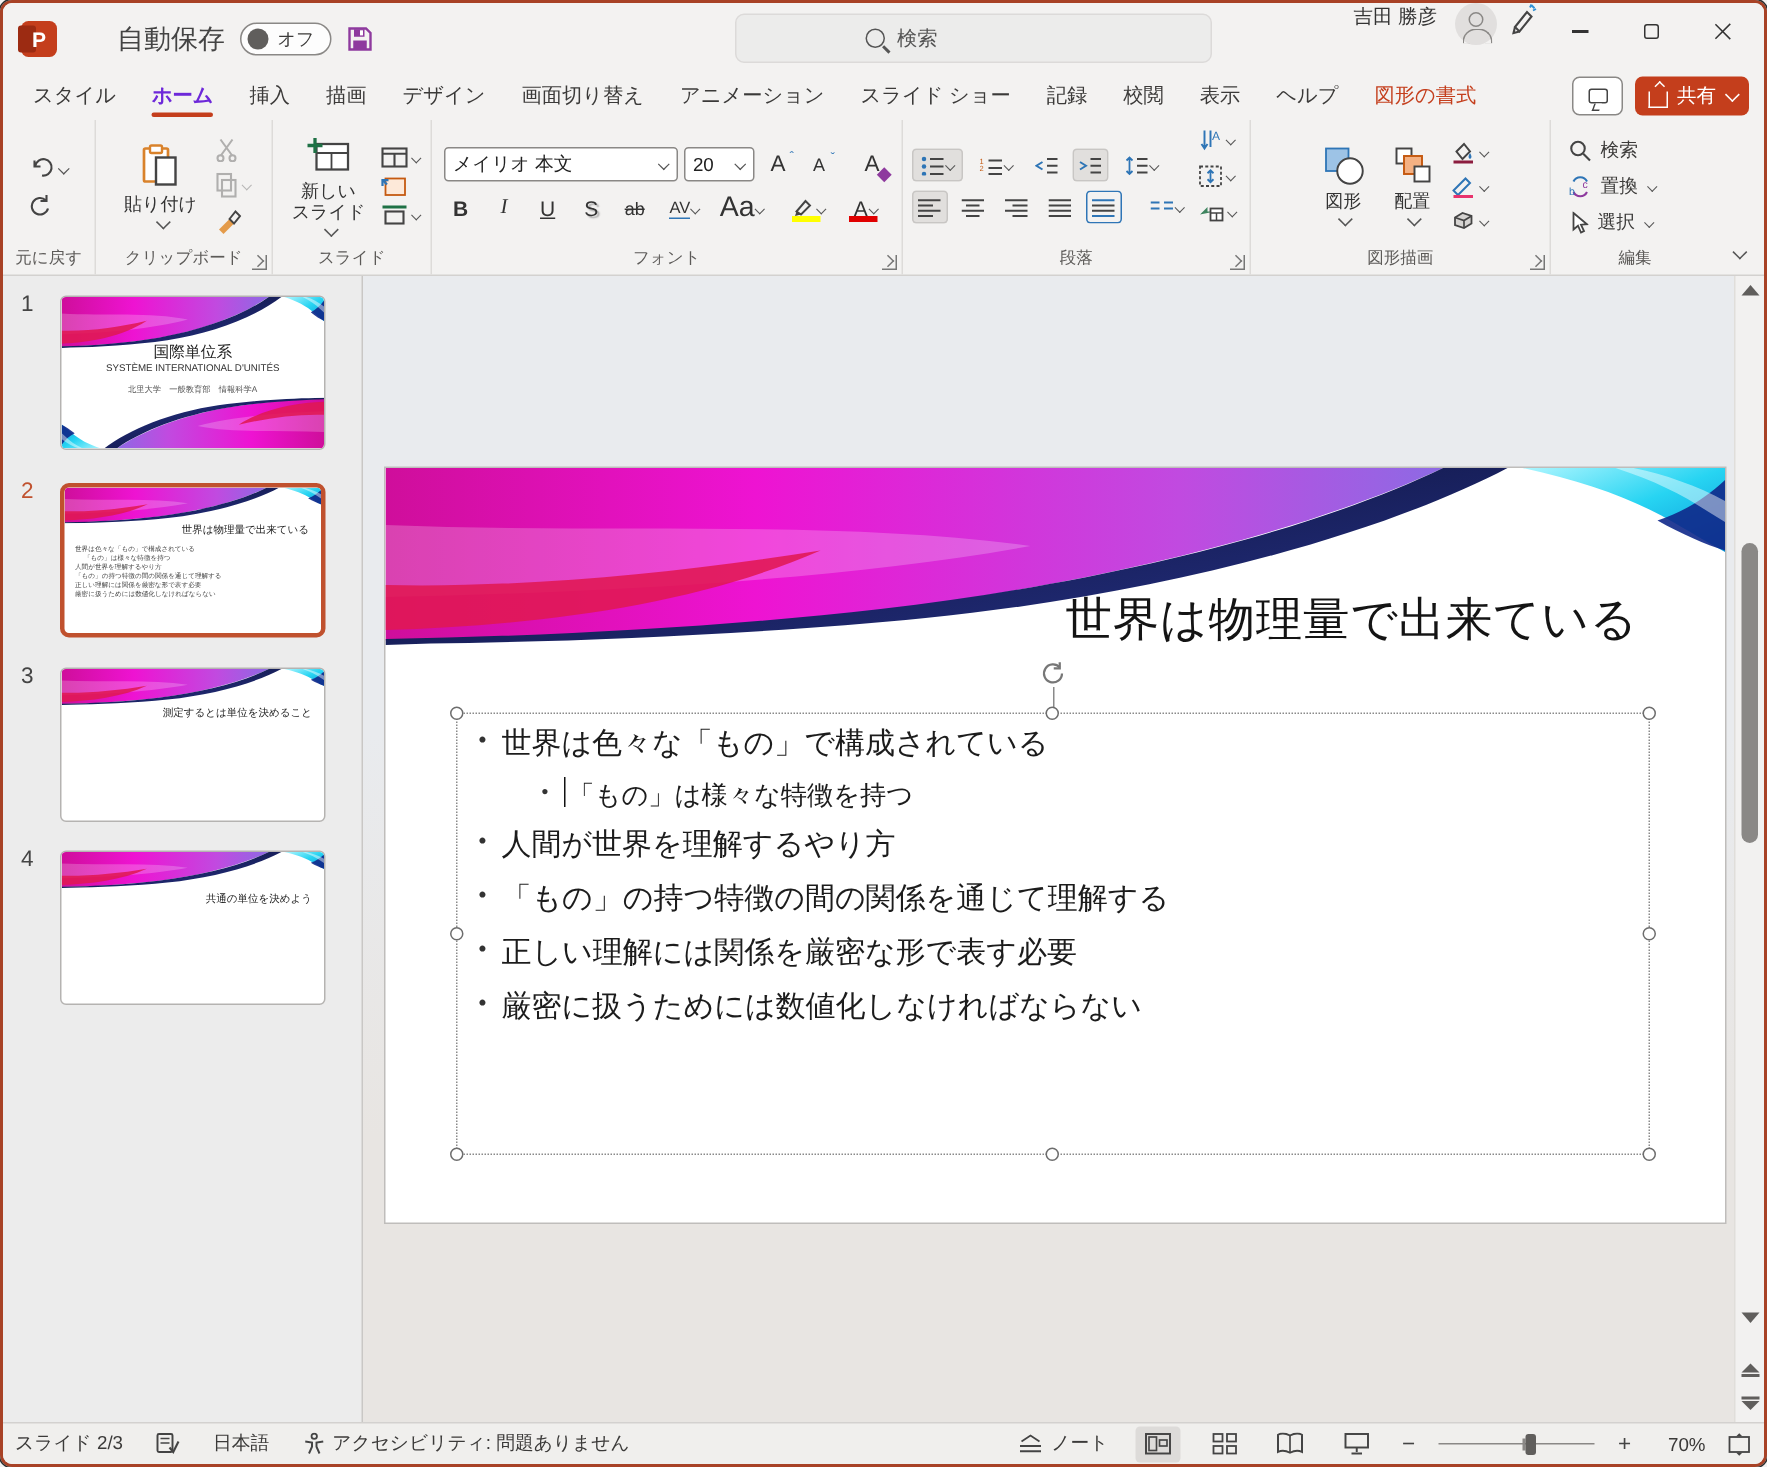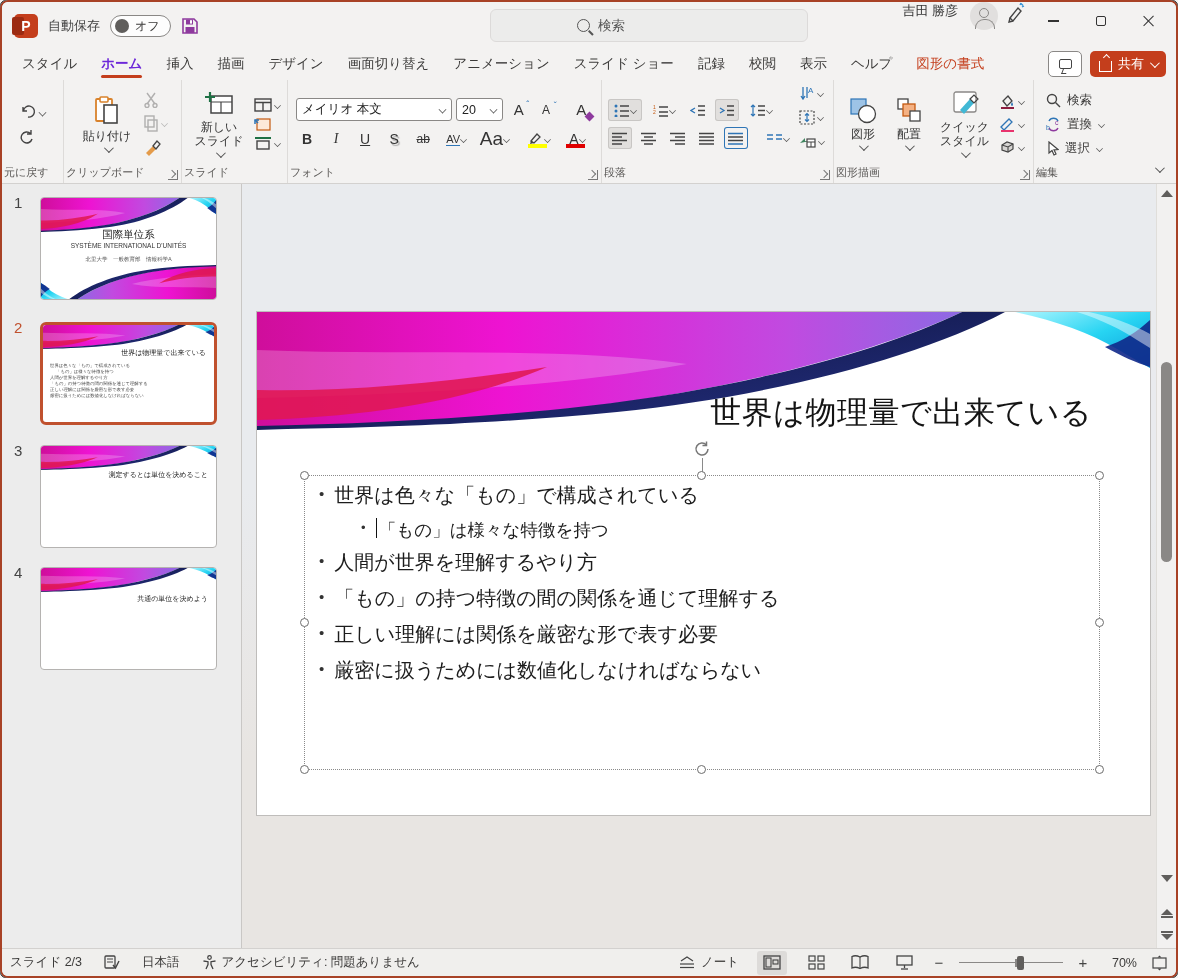--- a/index.html
+++ b/index.html
@@ -13,21 +13,21 @@
     overflow:hidden;
     position:relative;
     color:#3b3a39;
   }
   
   .titlebar { height:48px; position:relative; background:#f3f2f1; }
   .tb-left { position:absolute; left:12px; top:0; height:48px; display:flex; align-items:center; gap:10px; }
   .ppt-icon { width:24px; height:24px; border-radius:5px; background:#c43e1c; color:#fff; display:flex; align-items:center; justify-content:center; font-weight:bold; font-size:14px; position:relative; }
   .ppt-icon::before { content:""; position:absolute; left:-2px; top:3px; width:12px; height:18px; background:#9c2b12; border-radius:2px; z-index:-0; }
   .ppt-icon span{ position:relative; z-index:1; }
-  .tb-text { font-size:13px; color:#444; }
+  .tb-text { font-size:18px; color:#444;margin-left:30px; }
   .autosave-toggle { display:flex; align-items:center; gap:6px; border:1px solid #8a8886; border-radius:12px; height:22px; padding:0 10px 0 4px; font-size:12px; color:#3b3a39; background:#fdfdfd; }
   .knob { width:14px; height:14px; border-radius:50%; background:#605e5c; }
   .save-icon { width:18px; height:18px; }
   .filename { font-size:13.5px; color:#252423; display:flex; align-items:center; gap:8px; }
   .chev { width:7px; height:7px; border-right:1.5px solid #555; border-bottom:1.5px solid #555; transform:rotate(45deg) translateY(-2px); display:inline-block; }
   .searchbox { position:absolute; left:488px; top:7px; width:318px; height:33px; background:#ececeb; border:1px solid #dcdad9; border-radius:6px; display:flex; align-items:center; padding-left:86px; gap:8px; font-size:13.5px; color:#555; }
   .mag { width:13px; height:13px; border:1.6px solid #555; border-radius:50%; position:relative; }
   .mag::after { content:""; position:absolute; width:6px; height:1.6px; background:#555; transform:rotate(45deg); left:10px; top:12px; }
   .tb-right { position:absolute; right:6px; top:0; height:48px; display:flex; gap:6px; }
   .username { font-size:13px; color:#333; margin-right:6px; }
@@ -52,21 +52,21 @@
   .bubble { width:13px; height:10px; border:1.4px solid #444; border-radius:2px; position:relative; }
   .bubble::after { content:""; position:absolute; left:2px; top:9px; width:4px; height:4px; background:#fff; border-left:1.4px solid #444; border-bottom:1.4px solid #444; transform:skewX(-20deg); }
   .share-btn { height:26px; background:#c43e1c; color:#fff; border-radius:5px; display:flex; align-items:center; gap:6px; padding:0 9px; font-size:13px; }
   .share-btn .chev { border-color:#fff; }
   .share-glyph { width:13px; height:11px; border:1.4px solid #fff; border-top:none; position:relative; margin-top:4px; }
   .share-glyph::after { content:""; position:absolute; left:4px; top:-6px; width:4px; height:4px; border-top:1.6px solid #fff; border-right:1.6px solid #fff; transform:rotate(-45deg); }
   
   .ribbon { height:104px; display:flex; border-bottom:1px solid #d3d1cf; background:#f3f2f1; position:relative; }
   .group { border-right:1px solid #dddbd9; display:flex; flex-direction:column; position:relative; padding:4px 2px 0; }
   .g-body { flex:1; display:flex; align-items:center; justify-content:center; }
-  .g-label { height:19px; font-size:11px; color:#5c5a58; line-height:16px; }
+  .g-label { height:19px; font-size:11px; color:#5c5a58; text-align:center; line-height:16px; }
   .launcher { position:absolute; right:3px; bottom:3px; width:10px; height:10px; border-right:1.4px solid #777; border-bottom:1.4px solid #777; }
   .launcher::after { content:""; position:absolute; right:2px; bottom:2px; width:5px; height:5px; border-right:1.4px solid #777; border-bottom:1.4px solid #777; transform:rotate(-45deg); }
   .bigbtn { display:flex; flex-direction:column; align-items:center; justify-content:flex-start; gap:3px; padding:4px 6px; border-radius:4px; font-size:12px; color:#333; text-align:center; }
   .bigbtn .lbl { line-height:14px; white-space:pre-line; }
   .smallbtn { width:24px; height:22px; display:flex; align-items:center; justify-content:center; border-radius:3px; position:relative; }
   .smallbtn.sel, .bigtoggle.sel { background:#e1dfdd; box-shadow:inset 0 0 0 1px #c8c6c4; }
   .disabled { opacity:.38; }
   svg.li { stroke:#444; fill:none; stroke-width:1.4; }
   .glyph { font-size:14px; color:#333; }
   .stack { display:flex; flex-direction:column; justify-content:center; gap:2px; }
@@ -516,30 +516,20 @@
       </div>
       <div class="bigbtn">
         <svg width="30" height="27" viewBox="0 0 30 27">
           <rect x="4" y="2" width="10" height="10" fill="#fff" stroke="#444" stroke-width="1.3"></rect>
           <rect x="9" y="7" width="12" height="12" fill="#f4b183" stroke="#c55a11" stroke-width="1.3"></rect>
           <rect x="16" y="14" width="10" height="10" fill="#fff" stroke="#444" stroke-width="1.3"></rect>
         </svg>
         <span class="lbl">配置</span>
         <span class="chev"></span>
       </div>
-      <div class="bigbtn">
-        <svg width="30" height="27" viewBox="0 0 30 27">
-          <rect x="4" y="2" width="22" height="20" rx="2" fill="#fff" stroke="#8a8886" stroke-width="1.3"></rect>
-          <path d="M10,20 L20,9 L24,13 L14,24 Z" fill="#41b8d5"></path>
-          <path d="M20,9 L24,5 L28,9 L24,13 Z" fill="none" stroke="#444" stroke-width="1.2"></path>
-        </svg>
-        <span class="lbl">クイック
-スタイル</span>
-        <span class="chev"></span>
-      </div>
       <div class="stack" style="gap:8px">
         <span class="hrow">
             <svg width="17" height="15" viewBox="0 0 17 15">
               <path d="M4,7 L9,2 L13,7 L8,12 Z" fill="none" stroke="#444" stroke-width="1.3"></path>
               <path d="M13,8 q2,3 0,4 q-2,-1 0,-4" fill="#2e75b6"></path>
               <rect x="2" y="13" width="13" height="2.5" fill="#8c1d3f"></rect>
             </svg>
             <span class="chev" style="transform:rotate(45deg) scale(.7)"></span>
           </span>
         <span class="hrow">

